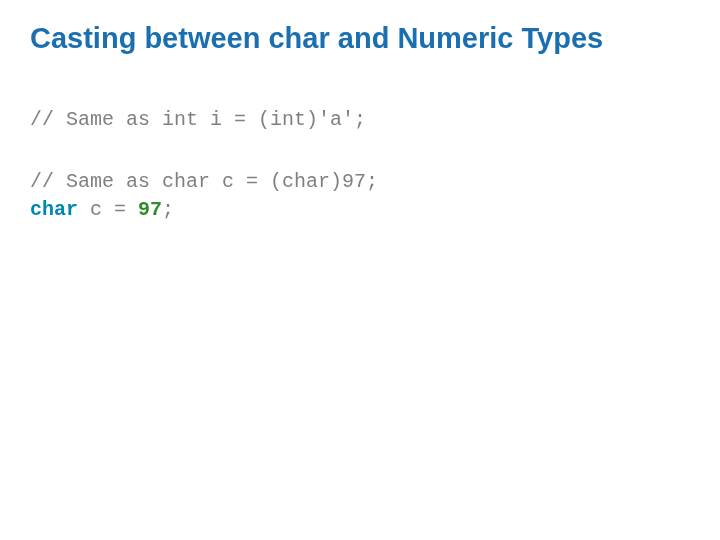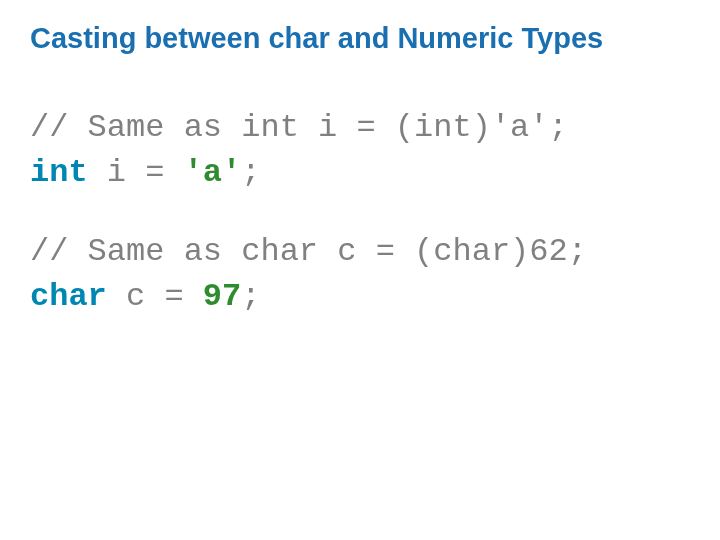--- a/index.html
+++ b/index.html
@@ -18,21 +18,21 @@
   }
   .title {
     color: #1a6fb0;
     font-weight: bold;
     font-size: 29px;
     line-height: 1.25;
     margin: 0 0 50px 0;
   }
   .code-block {
     font-family: "Courier New", Courier, monospace;
-    font-size: 32px;
+    font-size: 20px;
     line-height: 1.4;
     color: #444;
   }
   .comment { color: #808080; }
   .kw      { color: #0086b3; font-weight: bold; }
   .ident   { color: #808080; }
   .op      { color: #808080; }
   .str     { color: #2e8b2e; font-weight: bold; }
   .num     { color: #2e8b2e; font-weight: bold; margin-top: 16px; }
   .semi    { color: #808080; }
@@ -41,34 +41,25 @@
 </head>
 <body>
 
 <div class="slide">
   <h1 class="title">Casting between char and Numeric Types</h1>
 
   <div class="code-block">
     <div>
       <span class="comment">// Same as int i = (int)'a';</span>
     </div>
-    <div>
-      <span class="kw">int</span>
-      <span> </span>
-      <span class="ident">i</span>
-      <span> </span>
-      <span class="op">=</span>
-      <span> </span>
-      <span class="str">'a'</span><span class="semi">;</span>
-    </div>
 
     <div class="gap"></div>
 
     <div>
-      <span class="comment">// Same as char c = (char)62;</span>
+      <span class="comment">// Same as char c = (char)97;</span>
     </div>
     <div>
       <span class="kw">char</span>
       <span> </span>
       <span class="ident">c</span>
       <span> </span>
       <span class="op">=</span>
       <span> </span>
       <span class="num">97</span><span class="semi">;</span>
     </div>

